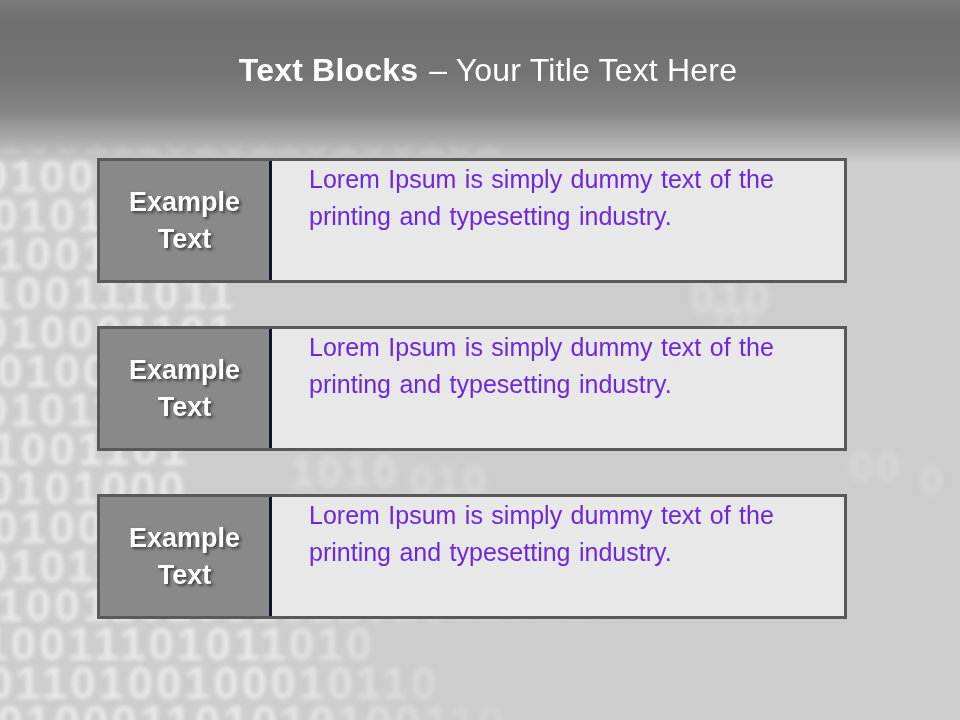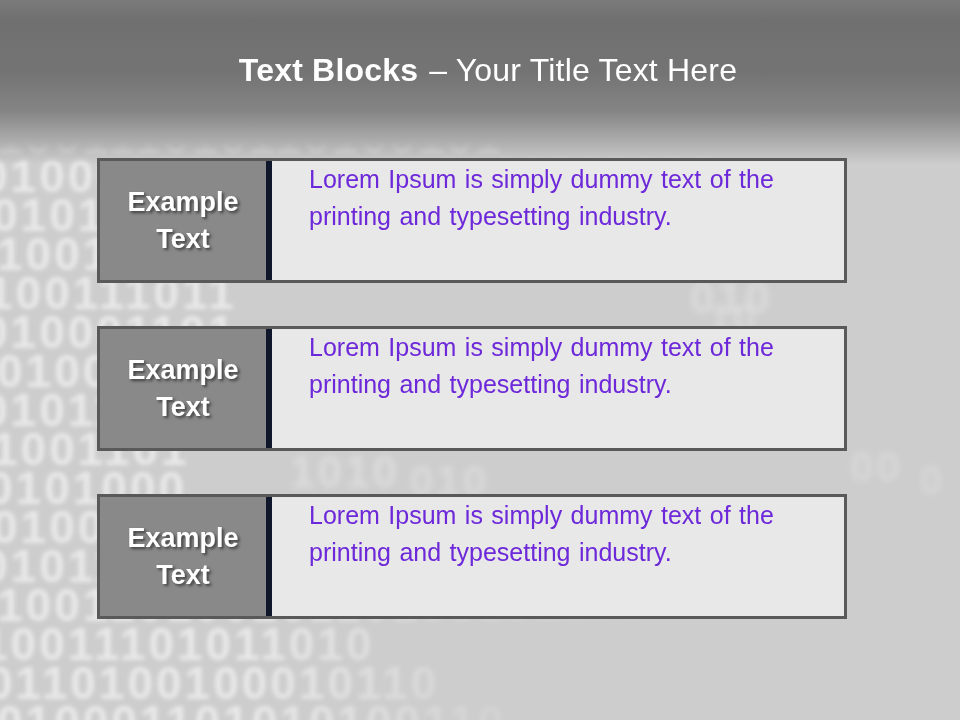--- a/index.html
+++ b/index.html
@@ -46,21 +46,21 @@
   .title-bold{font-weight:bold;}
   .title-rest{font-weight:normal;margin-left:11px;}
   
   .block{
     position:absolute;left:97px;width:750px;height:125px;z-index:5;
     display:flex;border:3px solid #595959;box-sizing:border-box;
   }
   .b1{top:158px}.b2{top:326px}.b3{top:494px}
   .block-label{
     flex:0 0 172px;width:172px;box-sizing:border-box;
-    background:#898989;border-right:6px solid #0f172a;
+    background:#898989;border-right:3px solid #0f172a;
     display:flex;flex-direction:column;align-items:center;justify-content:center;
     color:#fff;font-weight:bold;font-size:27px;line-height:37px;
     text-shadow:2px 2px 3px rgba(25,25,25,0.65);
   }
   .block-body{
     flex:1;box-sizing:border-box;background:#e8e8e8;
     display:flex;flex-direction:column;justify-content:flex-start;
     padding-left:37px;padding-right:10px;
     color:#6d28d9;font-size:25px;line-height:37px;word-spacing:1.5px;
   }

